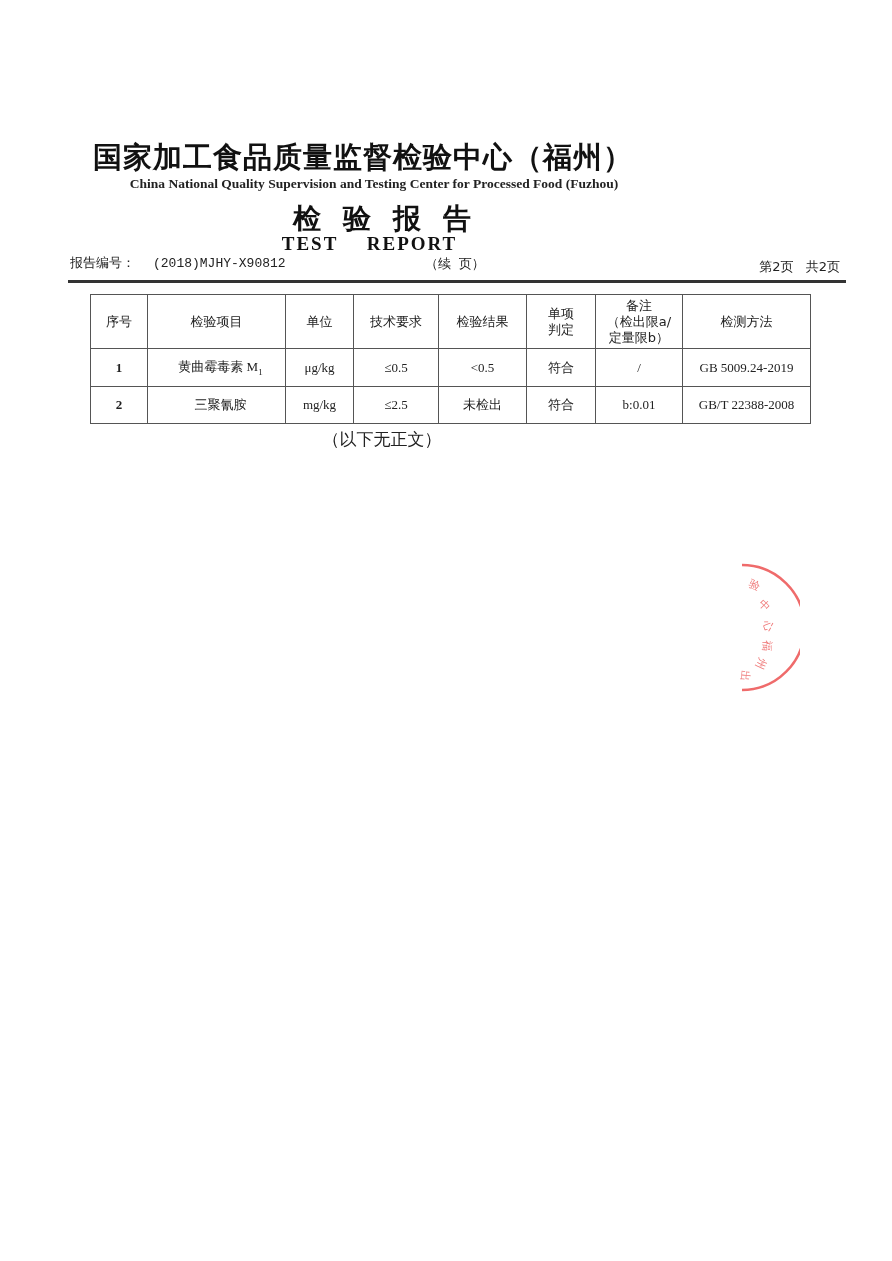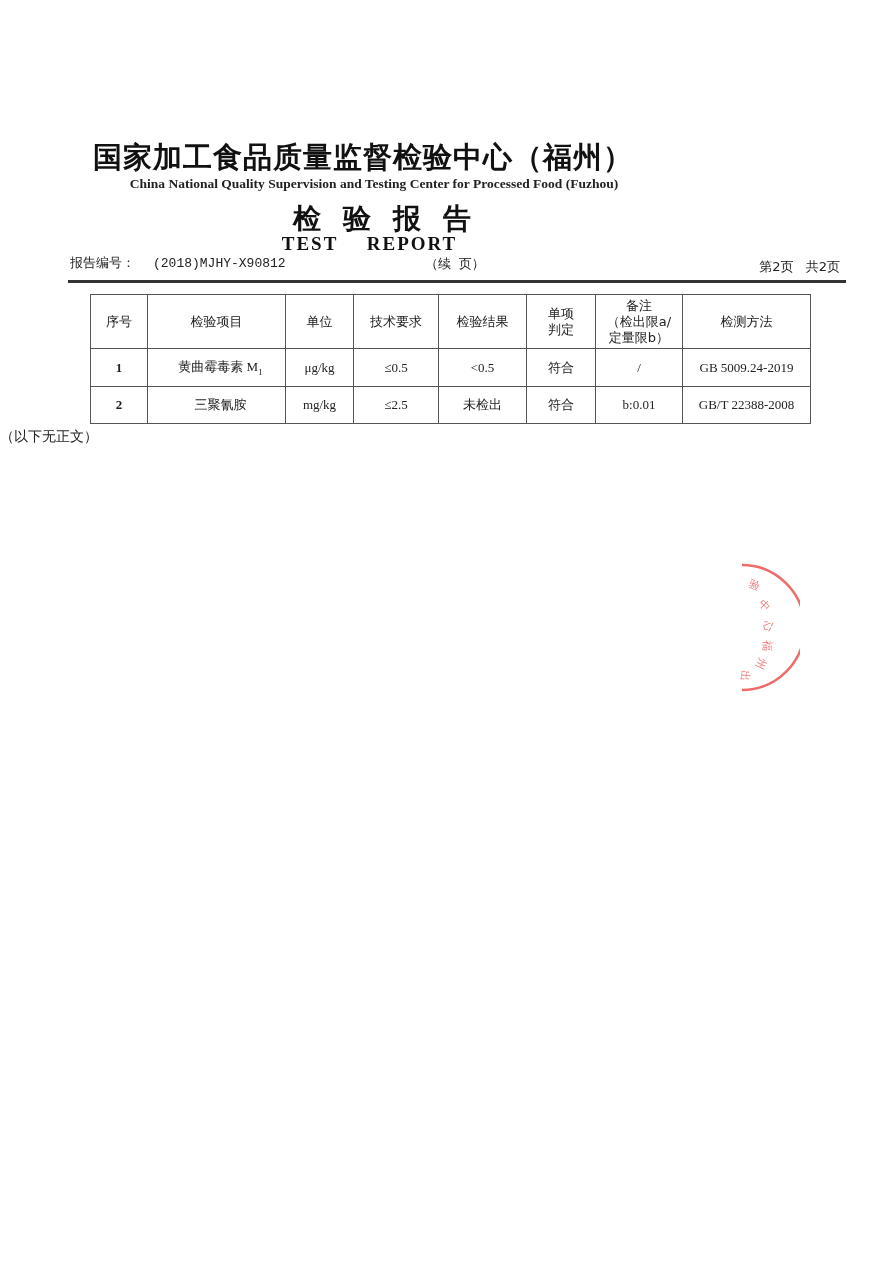--- a/index.html
+++ b/index.html
@@ -22,21 +22,21 @@
 
   table.results { position: absolute; left: 90px; top: 294px; width: 720px; border-collapse: collapse;
                   table-layout: fixed; font-size: 13px; color: #222; }
   table.results th, table.results td { border: 1px solid #555; text-align: center; vertical-align: middle; padding: 0; }
   table.results th { font-weight: normal; height: 53px; font-family: "DejaVu Sans", sans-serif; line-height: 16px; }
   table.results td { font-family: "Liberation Serif", serif; }
   table.results tr.r1 td { height: 37px; }
   table.results tr.r2 td { height: 36px; }
   td.item { text-align: left; padding-left: 8px !important; font-family: Liberation Mono, monospace; }
   td.cn { font-family: Liberation Sans, sans-serif; }
-  .end-note { left: 0; width: 764px; top: 428px; text-align: left; font-size: 14px;
+  .end-note { left: 0; width: 764px; top: 428px; text-align: center; font-size: 17px;
               font-family: "DejaVu Sans", sans-serif; color: #222; }
 
   .seal { left: 690px; top: 560px; width: 110px; height: 135px; }
 </style>
 </head>
 <body>
 
 <div class="abs title-cn">国家加工食品质量监督检验中心（福州）</div>
 <div class="abs title-en">China National Quality Supervision and Testing Center for Processed Food (Fuzhou)</div>
 <div class="abs report-cn">检验报告</div>

